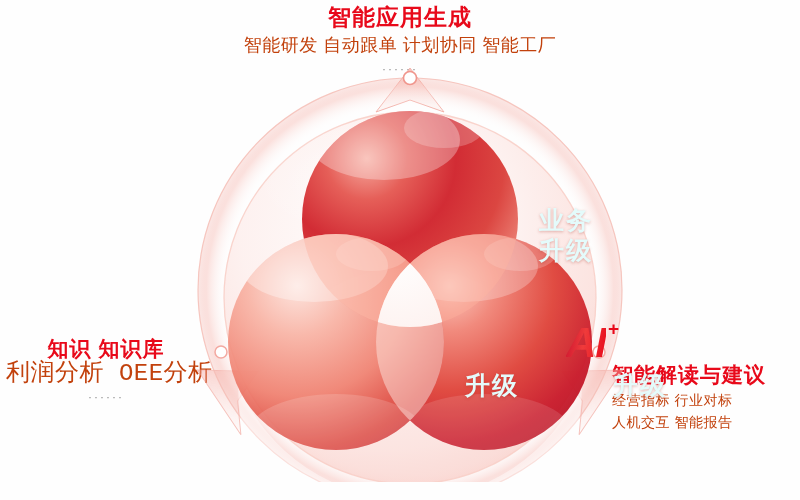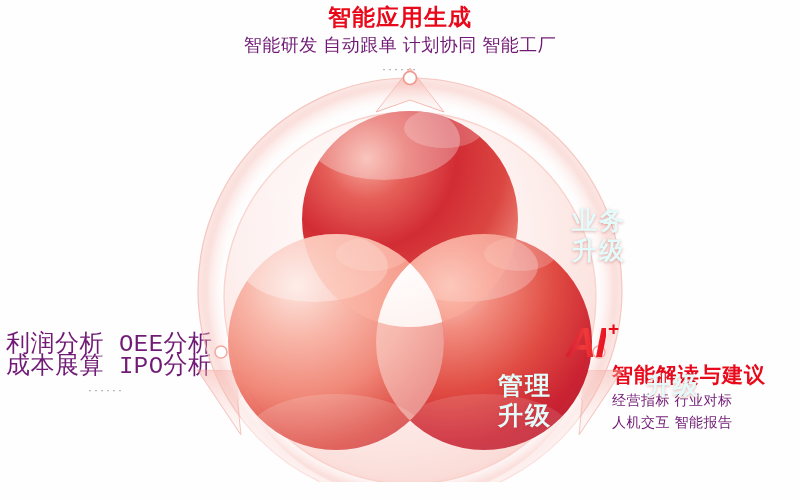--- a/index.html
+++ b/index.html
@@ -22,21 +22,21 @@
 
   
   .blk { position: absolute; }
   .blk .hd {
     color: #e8091a;
     font-weight: bold;
     white-space: nowrap;
     letter-spacing: 1px;
   }
   .blk .ln {
-    color: #701a75;
+    color: #c2410c;
     white-space: nowrap;
     letter-spacing: 0.5px;
   }
   .blk .dots {
     color: #8d8d8d;
     letter-spacing: 2px;
   }
 
   
   #top-block { left: 0; top: 2px; width: 800px; text-align: center; }
@@ -63,21 +63,21 @@
   }
   #diagram svg { display: block; }
 
   
   .sph-label {
     position: absolute;
     color: #e4fbfb;
     font-weight: bold;
     font-size: 25px;
     line-height: 30px;
-    text-align: right;
+    text-align: center;
     white-space: nowrap;
     text-shadow: 0 1px 3px rgba(170, 40, 30, 0.35);
     letter-spacing: 2px;
   }
   #label-top   { left: 330px; top: 143px; width: 120px; }
   #label-left  { left: 256px; top: 308px; width: 120px; }
   #label-right { left: 404px; top: 308px; width: 120px; }
 
   #ai-mark {
     position: absolute;
@@ -151,22 +151,22 @@
 
 <div id="stage">
 
   <div class="blk" id="top-block">
     <div class="hd">智能应用生成</div>
     <div class="ln">智能研发  自动跟单  计划协同  智能工厂</div>
     <div class="dots">······</div>
   </div>
 
   <div class="blk" id="left-block">
+    <div class="hd">知识  知识库</div>
     <div class="ln">利润分析  OEE分析</div>
-    <div class="ln">成本展算  IPO分析</div>
     <div class="dots">······</div>
   </div>
 
   <div class="blk" id="right-block">
     <div class="hd">智能解读与建议</div>
     <div class="ln">经营指标  行业对标</div>
     <div class="ln">人机交互  智能报告</div>
   </div>
 
   <div id="diagram">
@@ -312,21 +312,20 @@
           </g>
         </g>
       </g>
     </svg>
 
     <div class="sph-label" id="label-top">
       <div>业务</div>
       <div>升级</div>
     </div>
     <div class="sph-label" id="label-left">
-      <div>管理</div>
       <div>升级</div>
     </div>
     <div class="sph-label" id="label-right">
       <div>升级</div>
     </div>
 
     <div id="ai-mark">
       <span class="ai-text">AI</span>
       <span class="ai-plus">+</span>
     </div>

